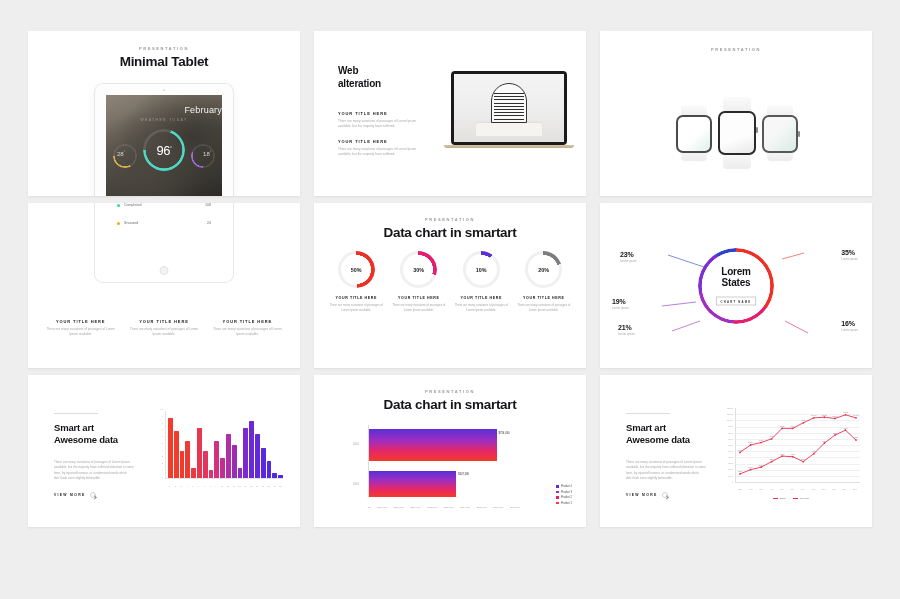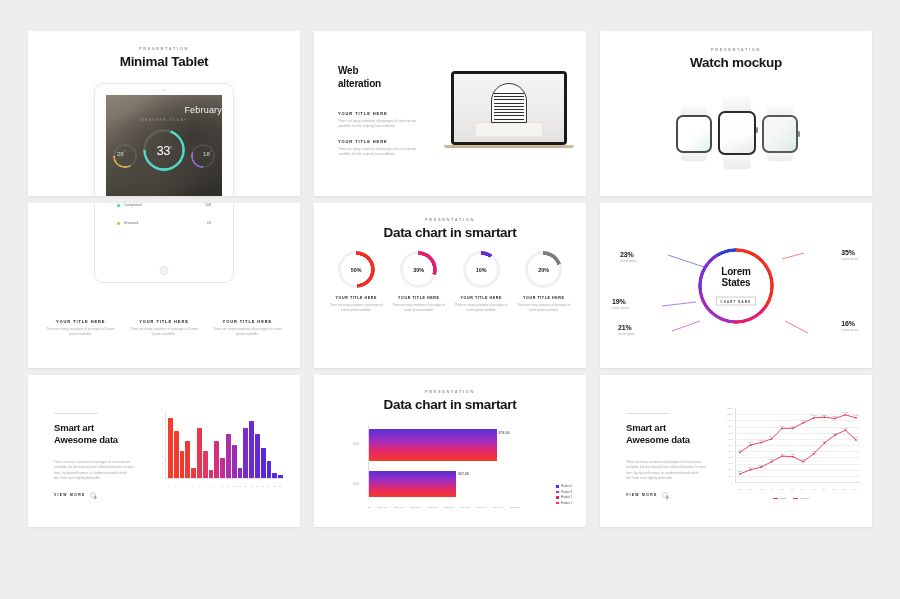--- a/index.html
+++ b/index.html
@@ -399,21 +399,21 @@
       <div class="hdr">
         <div class="eyebrow">PRESENTATION</div>
         <div class="slide-title">Minimal Tablet</div>
       </div>
       <div class="tablet">
         <div class="cam"></div>
         <div class="screen">
           <div class="month">February</div>
           <div class="sub">WEATHER TODAY</div>
           <div class="ring-main"></div>
-          <div class="temp-main"><span>33</span><sup>°</sup></div>
+          <div class="temp-main"><span>96</span><sup>°</sup></div>
           <div class="ring-side left"></div>
           <div class="temp-side left"><span>28</span><sup>°</sup></div>
           <div class="ring-side right"></div>
           <div class="temp-side right"><span>18</span><sup>°</sup></div>
         </div>
       </div>
     </div>
 
     <div class="slide s2">
       <div class="left">
@@ -437,21 +437,20 @@
             <div class="sofa"></div>
           </div>
         </div>
         <div class="base"></div>
       </div>
     </div>
 
     <div class="slide s3">
       <div class="hdr">
         <div class="eyebrow">PRESENTATION</div>
-        <div class="slide-title">Watch mockup</div>
       </div>
       <div class="watches">
         <div class="watch w1">
           <div class="band-top"></div>
           <div class="band-bot"></div>
           <div class="body">
               <div class="scr"></div>
             </div>
         </div>
         <div class="watch w2">

